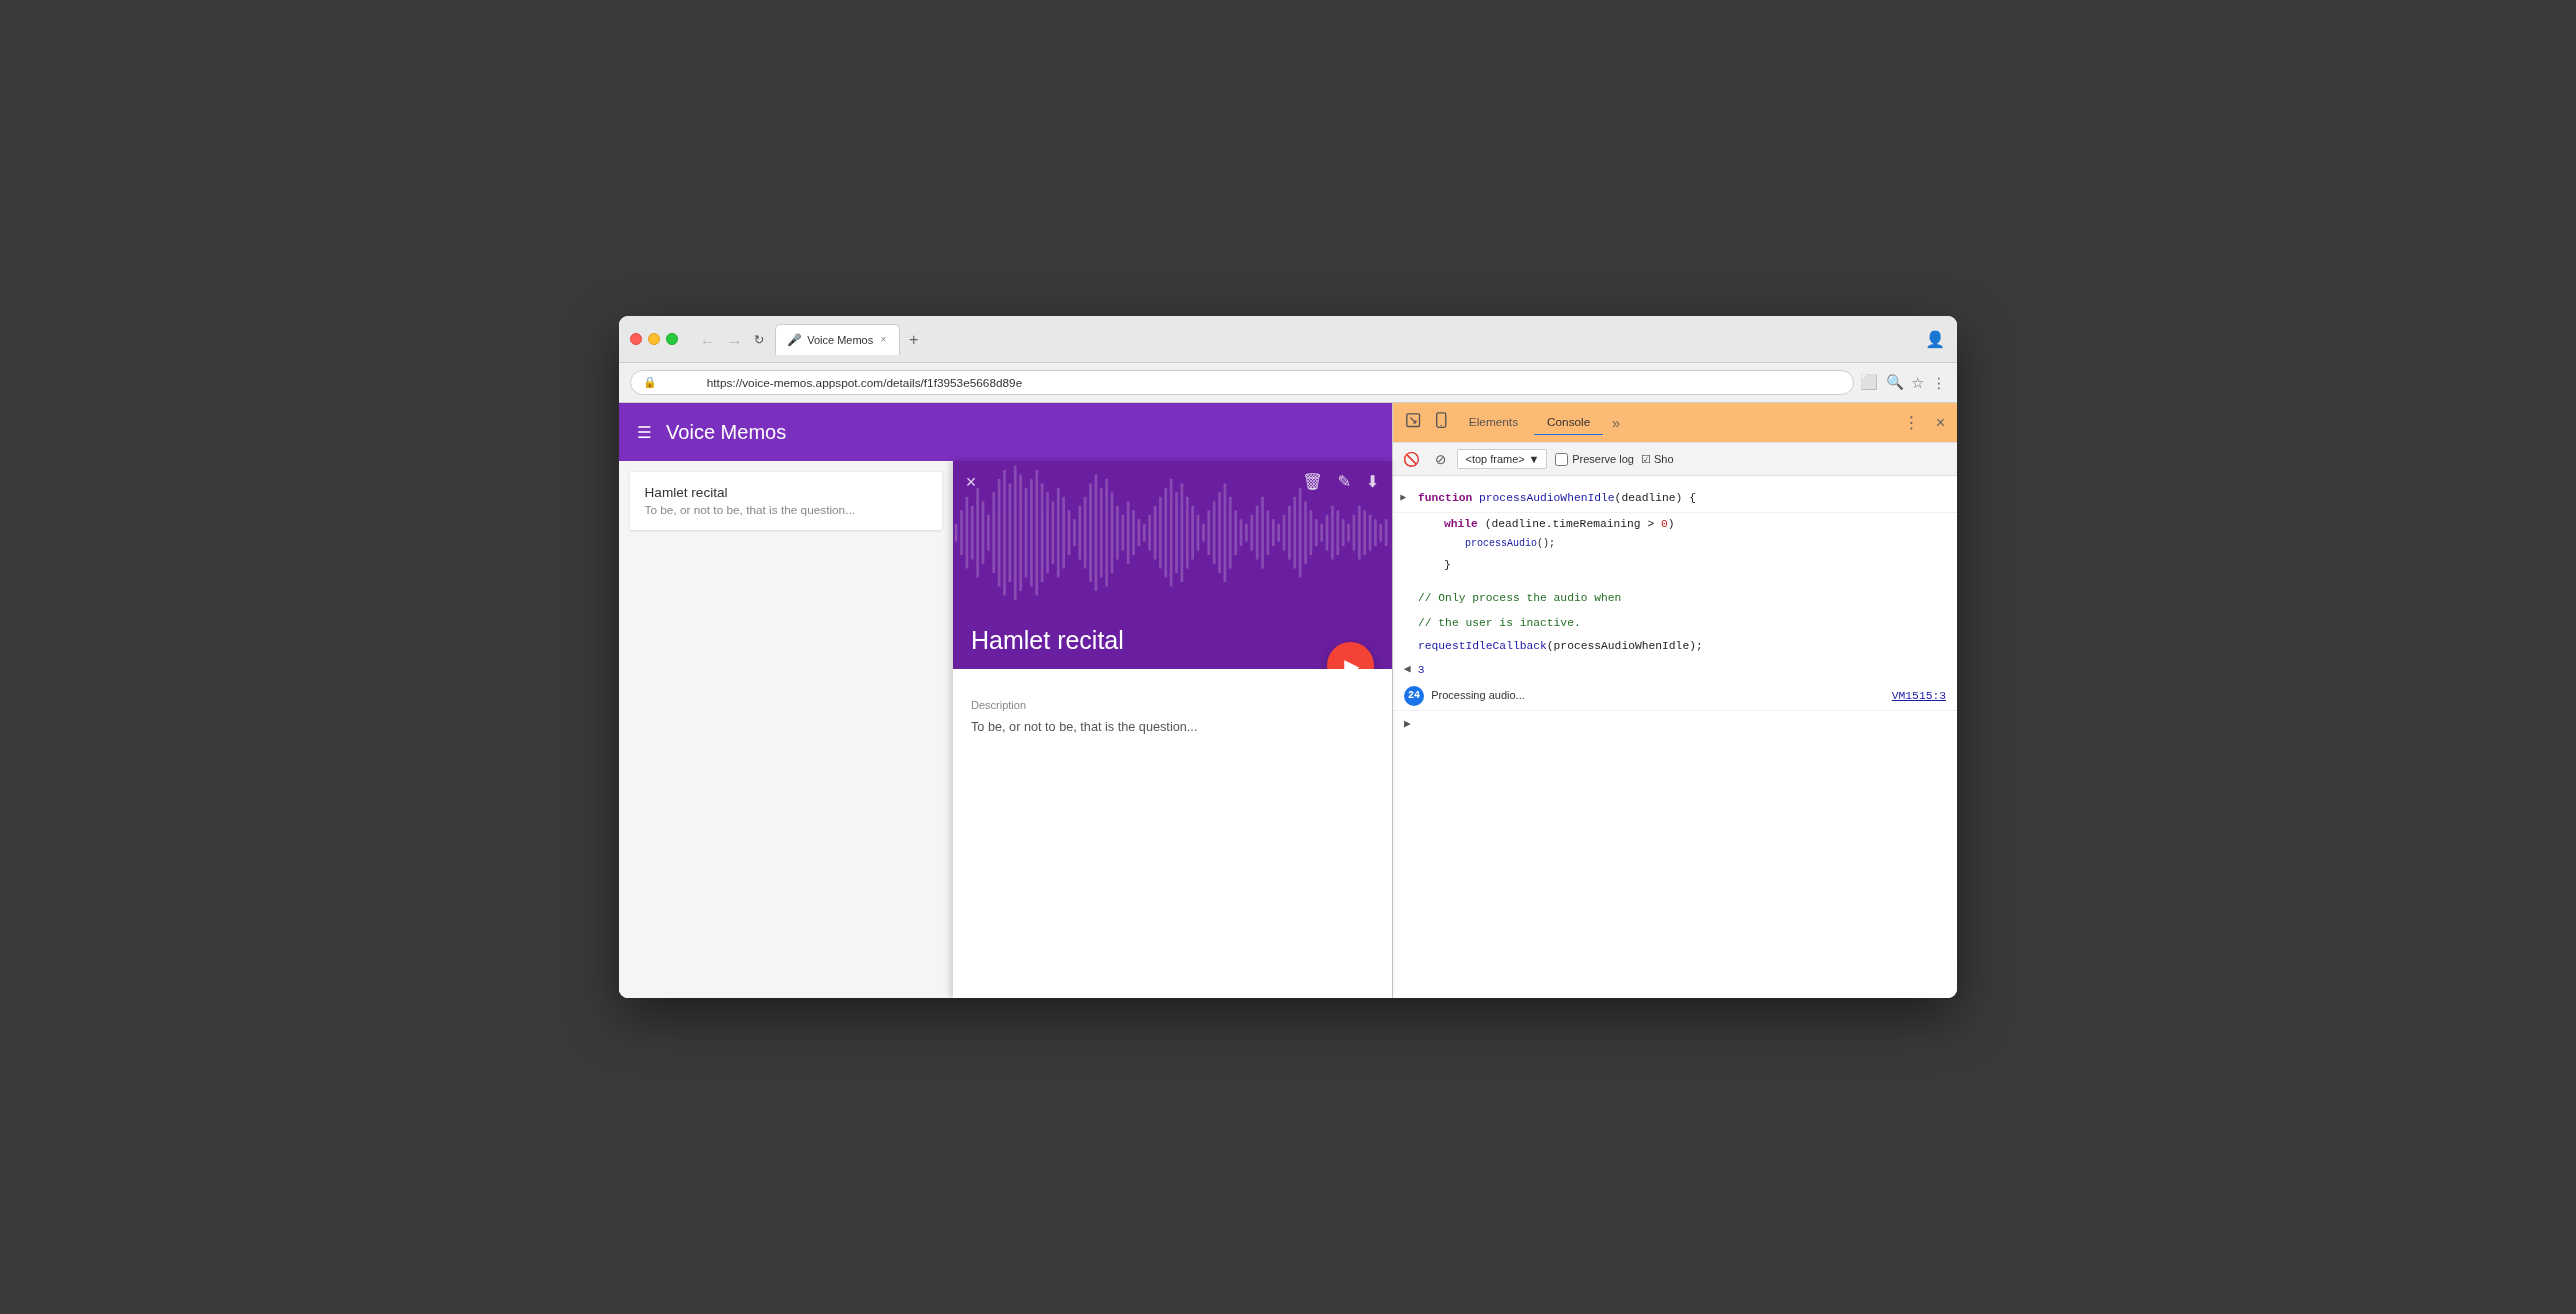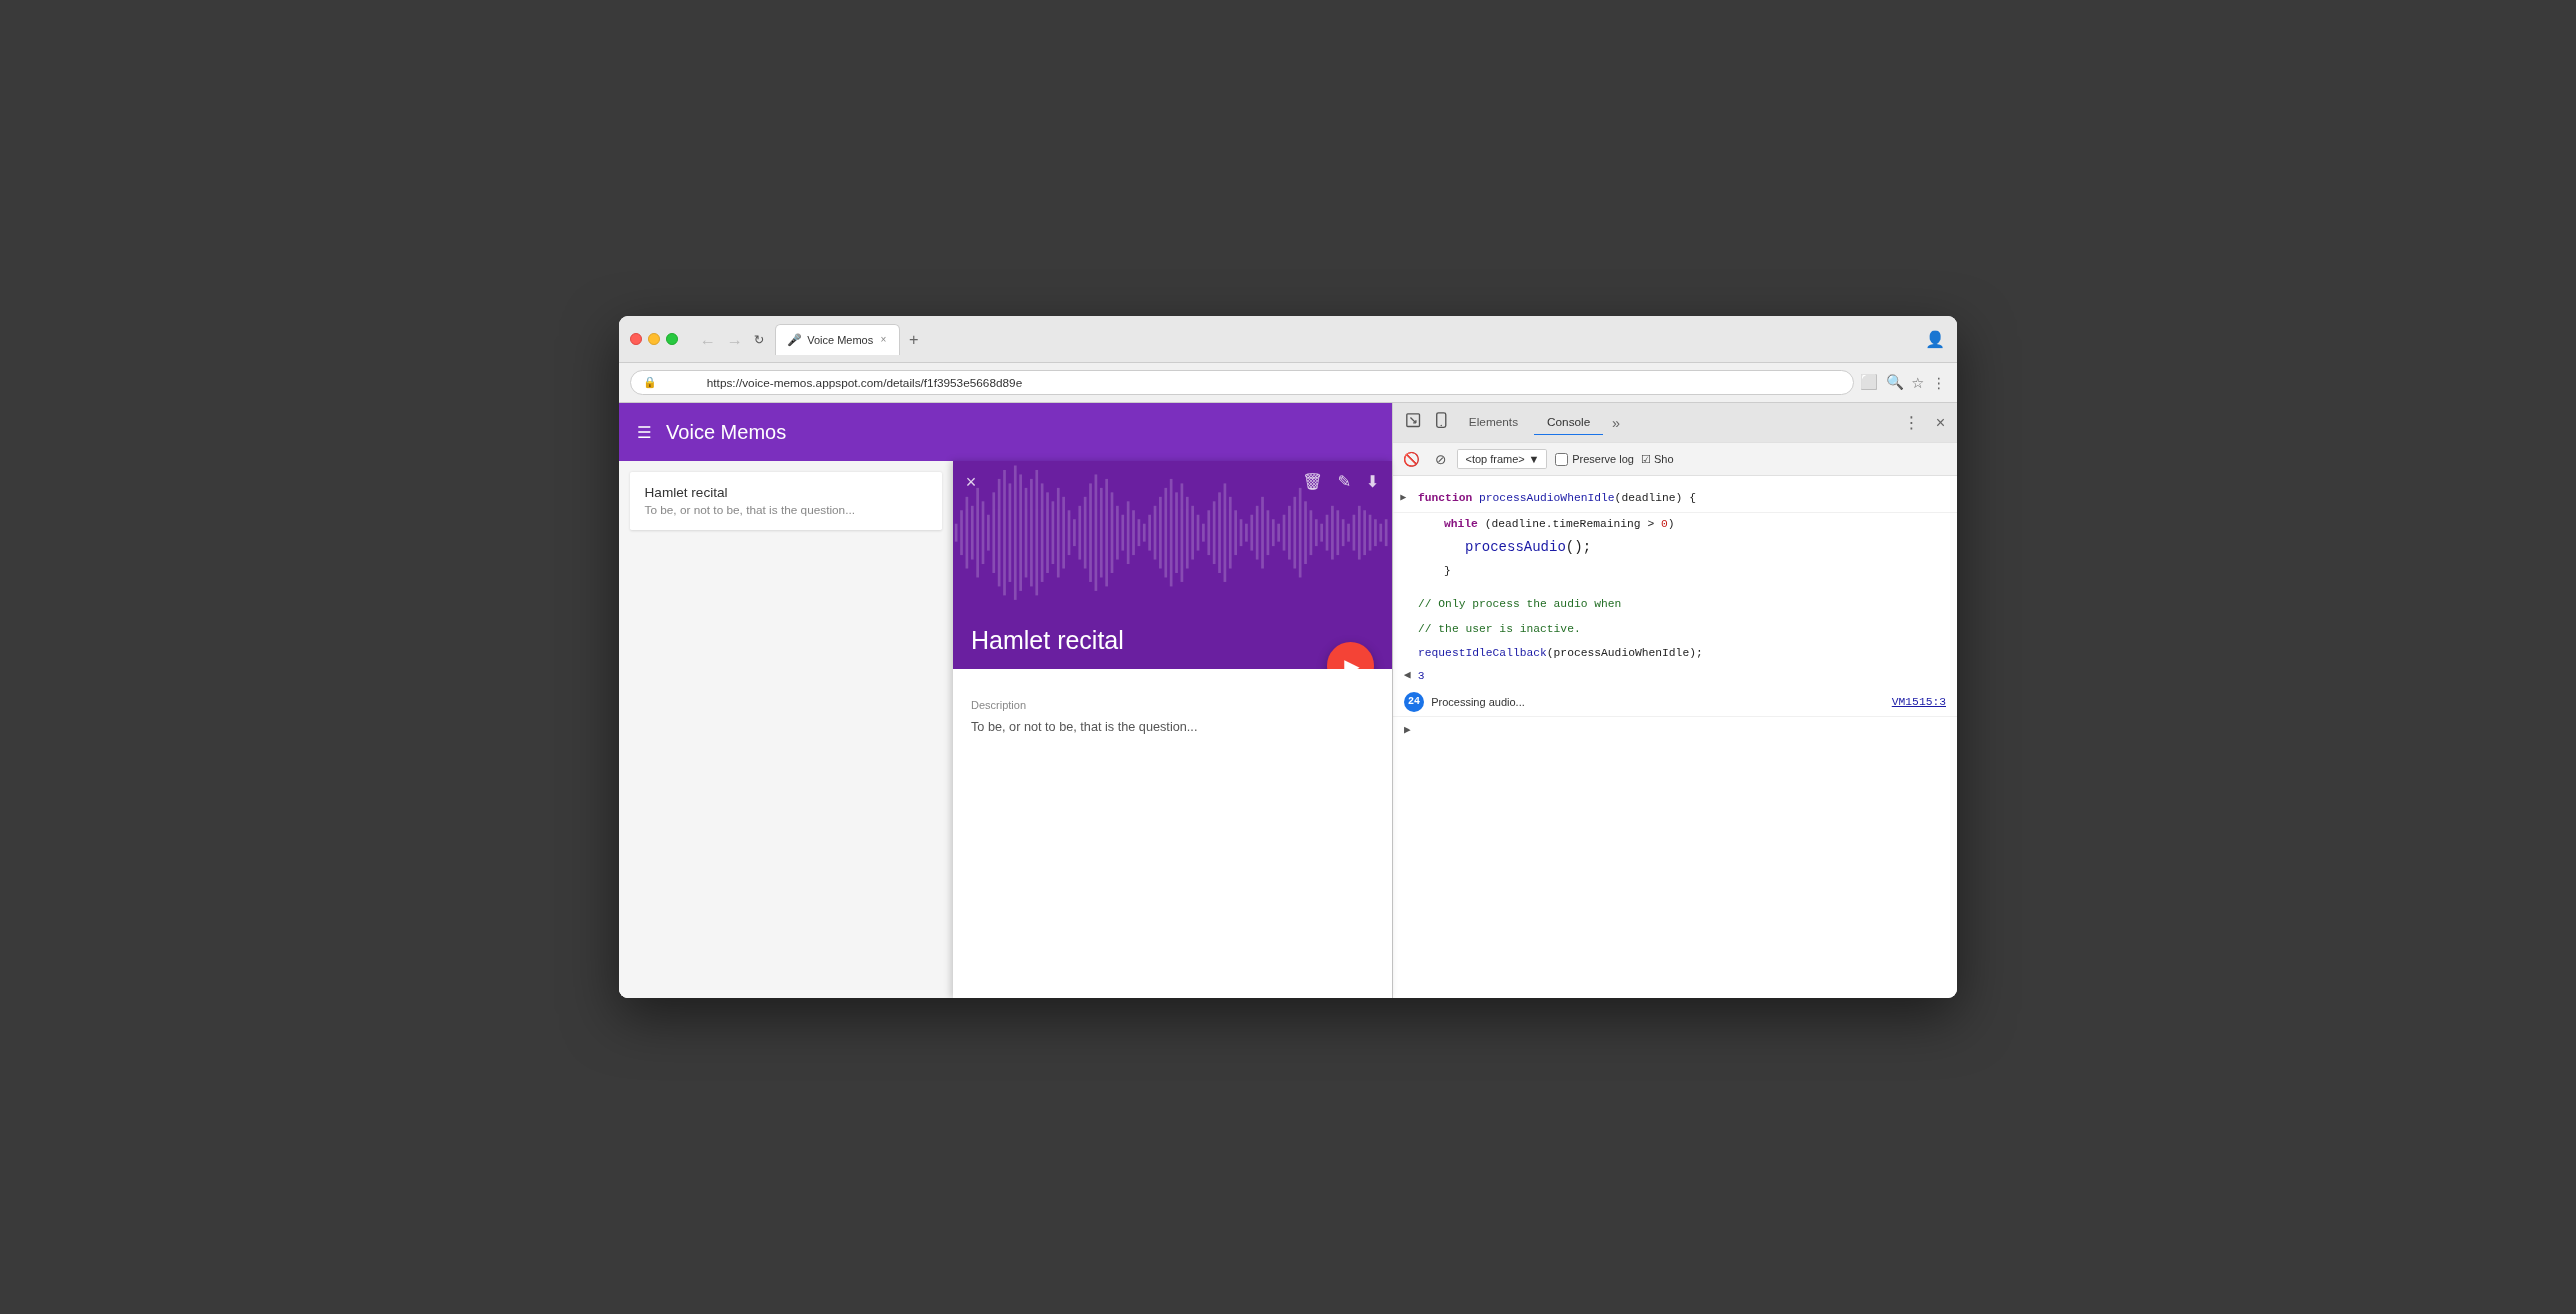--- a/index.html
+++ b/index.html
@@ -297,21 +297,21 @@
     
     .devtools {
       flex: 1;
       background: #fff;
       display: flex;
       flex-direction: column;
       border-left: 0.9px solid #ccc;
       min-width: 0;
     }
     .devtools-toolbar {
-      background: #e5e5e5;
+      background: #fdba74;
       height: 40px;
       display: flex;
       align-items: center;
       padding: 0 7.2px;
       gap: 3.6px;
       border-bottom: 0.9px solid #e0e0e0;
       flex-shrink: 0;
     }
     .devtools-tab {
       padding: 5.4px 12.7px;
@@ -667,21 +667,21 @@
 
       <div class="console-output">
 
         <div class="code-block">
           <span class="expand-arrow">▶</span>
           <span class="kw-purple">function </span><span class="kw-blue">processAudioWhenIdle</span><span class="code-plain">(deadline) {</span>
         </div>
         <div style="padding: 1.8px 11px 1.8px 51px; font-family:'Courier New',monospace; font-size:11.3px;">
           <span class="kw-purple">while </span><span class="code-plain">(deadline.timeRemaining &gt; </span><span class="kw-red">0</span><span class="code-plain">)</span>
         </div>
-        <div style="padding: 1.8px 11px 1.8px 72px; font-family:'Courier New',monospace; font-size:14px;">
+        <div style="padding: 1.8px 11px 1.8px 72px; font-family:'Courier New',monospace; font-size:10px;">
           <span class="kw-blue">processAudio</span><span class="code-plain">();</span>
         </div>
         <div style="padding: 1.8px 11px 1.8px 51px; font-family:'Courier New',monospace; font-size:11.3px;">
           <span class="code-plain">}</span>
         </div>
         <div style="height:9px;"></div>
         <div class="comment-line">// Only process the audio when</div>
         <div class="comment-line">// the user is inactive.</div>
         <div style="padding: 1.8px 11px 1.8px 25px; font-family:'Courier New',monospace; font-size:11.3px;">
           <span class="kw-blue">requestIdleCallback</span><span class="code-plain">(processAudioWhenIdle);</span>

